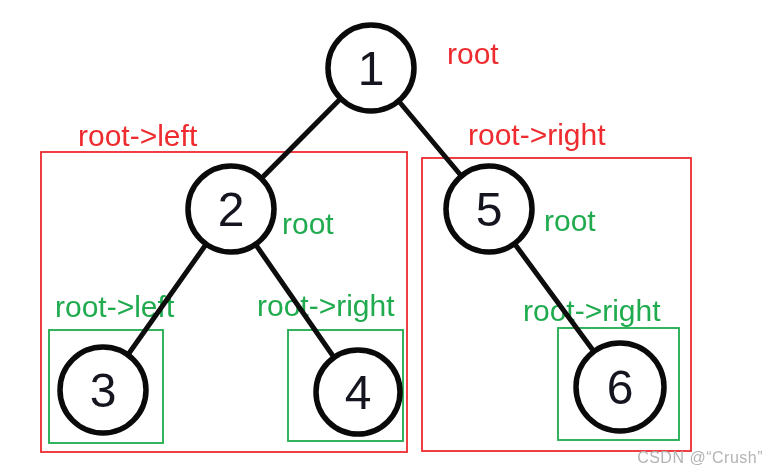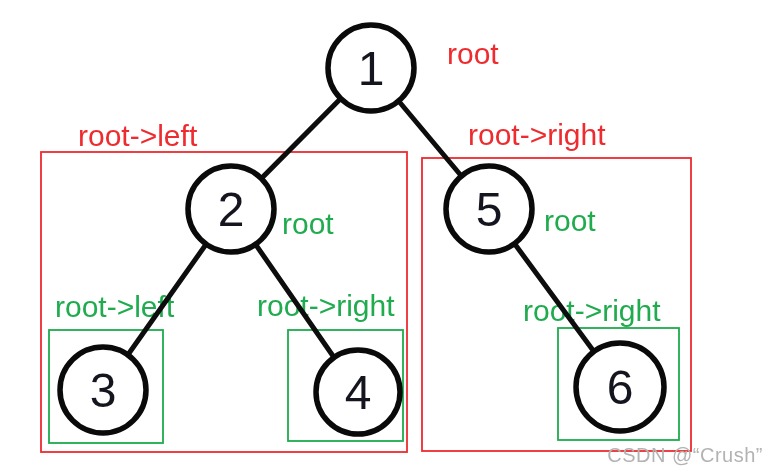--- a/index.html
+++ b/index.html
@@ -28,21 +28,21 @@
   }
   svg text.number {
     font-family: "Liberation Sans", sans-serif;
     font-size: 48px;
     font-weight: 500;
   }
   .watermark {
     position: absolute;
     right: 14px;
     bottom: 3px;
-    font-size: 20px;
+    font-size: 16px;
     color: #b3b3b3;
     letter-spacing: 0.5px;
     user-select: none;
   }
 </style>
 </head>
 <body>
 
 <div class="canvas">
   <svg class="tree-svg" viewBox="0 0 777 470" xmlns="http://www.w3.org/2000/svg">

